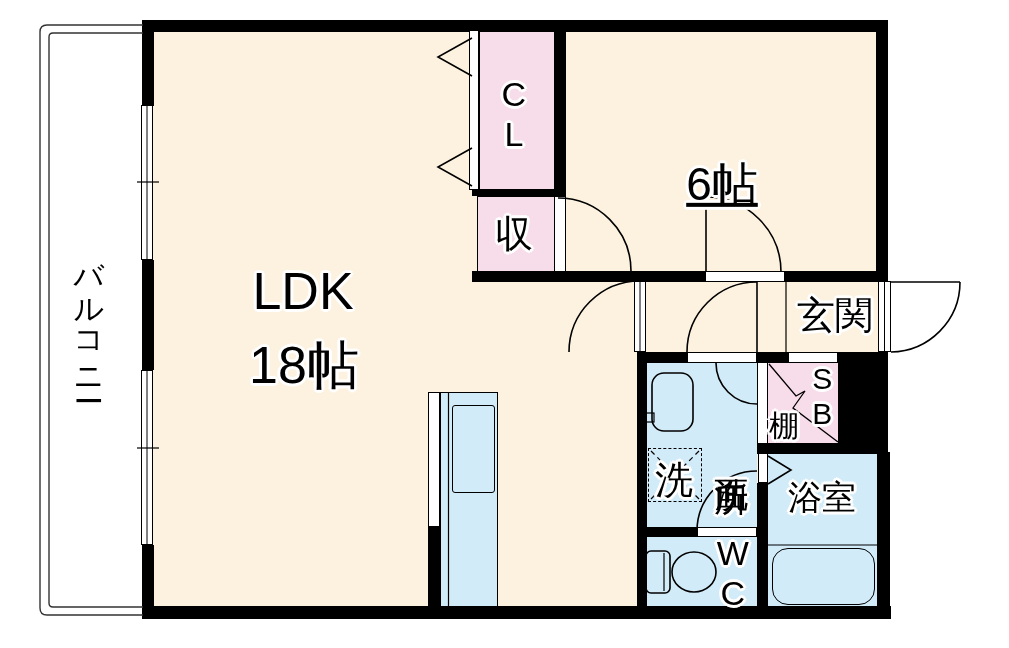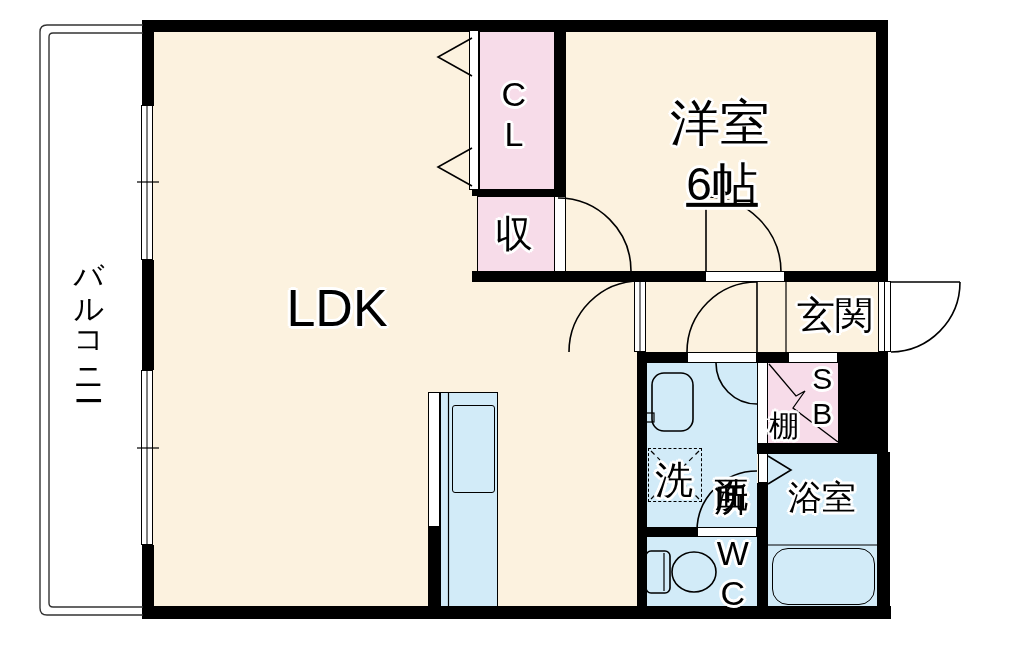--- a/index.html
+++ b/index.html
@@ -122,23 +122,23 @@
     </g>
 
     <g stroke="#333" stroke-width="1.4" fill="none">
       <path d="M 143 25 H 47 Q 40 25 40 32 V 608 Q 40 615 47 615 H 143"></path>
       <path d="M 143 33 H 53 Q 49 33 49 37 V 603 Q 49 607 53 607 H 143"></path>
     </g>
   </svg>
 
   <div class="lbl vert" style="left:89px;top:315px;font-size:30px;">バルコニー</div>
 
-  <div class="lbl" style="left:303px;top:308px;font-size:52px;margin-left:34px;">LDK</div>
+  <div class="lbl" style="left:303px;top:291px;font-size:52px;">LDK</div>
+  <div class="lbl" style="left:304px;top:365px;font-size:52px;">18帖</div>
 
-  <div class="lbl" style="left:720px;top:123px;font-size:50px;">洋室</div>
   <div class="lbl" style="left:722px;top:184px;font-size:46px;text-decoration:underline;">6帖</div>
 
   <div class="lbl vert" style="left:513px;top:115px;font-size:34px;">CL</div>
   <div class="lbl" style="left:514px;top:235px;font-size:38px;">収</div>
 
   <div class="lbl" style="left:835px;top:316px;font-size:38px;">玄関</div>
 
   <div class="lbl vert" style="left:822px;top:397px;font-size:30px;">SB</div>
   <div class="lbl" style="left:784px;top:426px;font-size:30px;">棚</div>
 

